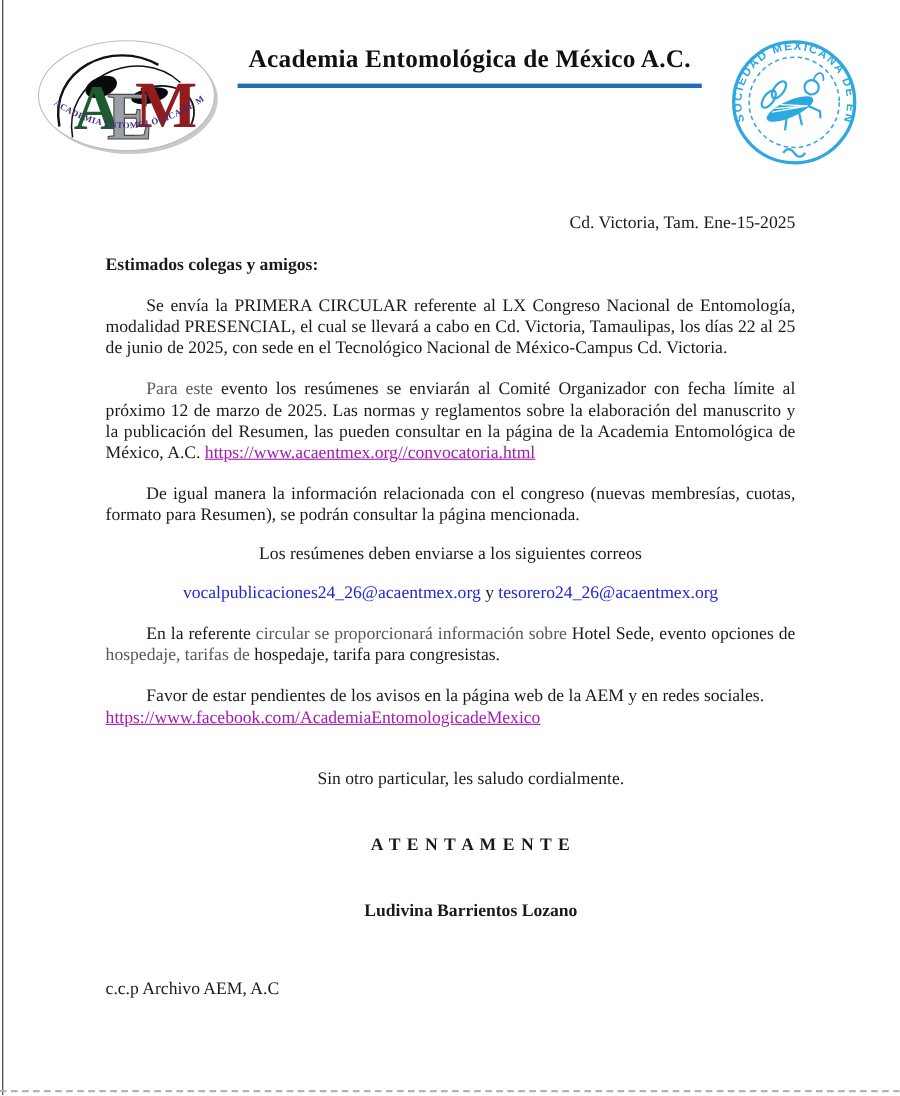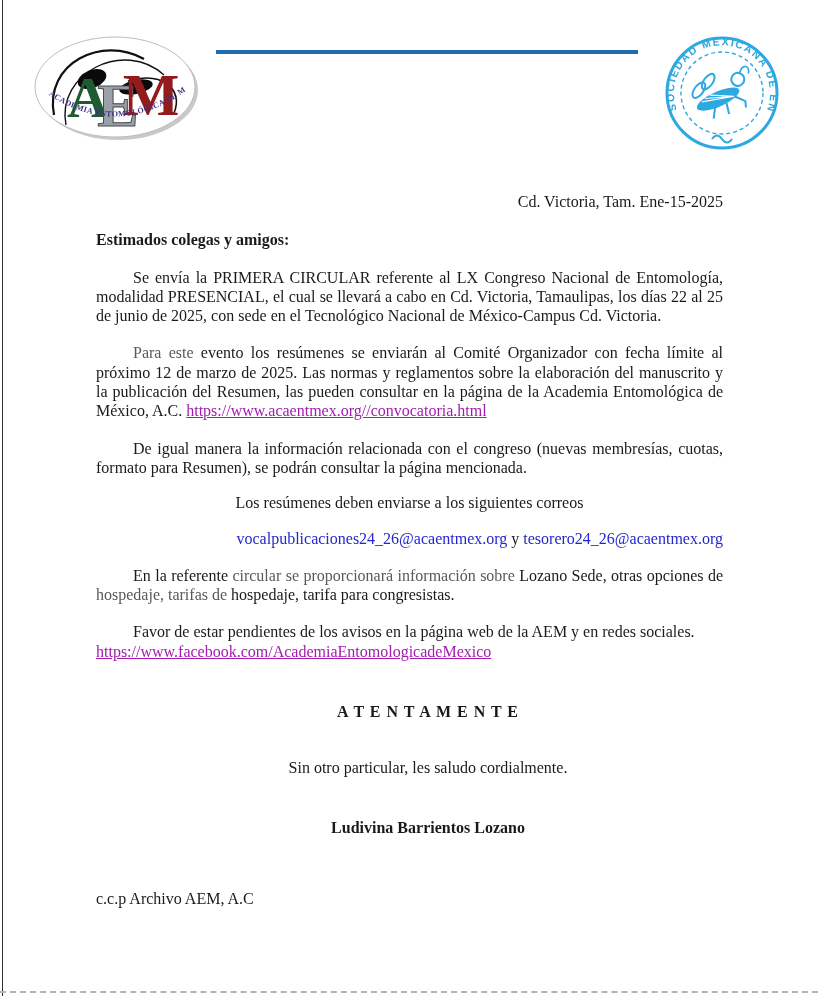--- a/index.html
+++ b/index.html
@@ -102,20 +102,21 @@
         <defs>
           <path id="aemArc" d="M 14,62 Q 84,110 154,60" fill="none"></path>
         </defs>
         <text font-size="8" font-weight="bold" fill="#3f3080" letter-spacing="0.4">
           <textPath href="#aemArc" startOffset="2%">ACADEMIA ENTOMOLÓGICA DE MÉXICO</textPath>
         </text>
       </svg>
     </div>
 
     <div class="head-center">
+      <div class="page-title">Academia Entomológica de México A.C.</div>
       <div class="title-rule"></div>
     </div>
 
     <div class="logo-right">
       <svg width="136" height="120" viewBox="0 0 136 120">
         <circle cx="68" cy="60" r="55" fill="none" stroke="#2da8e0" stroke-width="3"></circle>
         <circle cx="68" cy="60" r="41" fill="none" stroke="#2da8e0" stroke-width="1.4" stroke-dasharray="4,3"></circle>
         <defs>
           <path id="smeArc" d="M 23,77 A 48,48 0 1 1 113,77" fill="none"></path>
         </defs>
@@ -144,31 +145,31 @@
     <div class="salutation">Estimados colegas y amigos:</div>
 
     <p class="para">Se envía la PRIMERA CIRCULAR referente al LX Congreso Nacional de Entomología, modalidad PRESENCIAL, el cual se llevará a cabo en Cd. Victoria, Tamaulipas, los días 22 al 25 de junio de 2025, con sede en el Tecnológico Nacional de México-Campus Cd. Victoria.</p>
 
     <p class="para"><span class="muted">Para este </span><span>evento los resúmenes se enviarán al Comité Organizador con fecha límite al próximo 12 de marzo de 2025.  Las normas y reglamentos sobre la elaboración del manuscrito y la publicación del Resumen, las pueden consultar en la página de la Academia Entomológica de México, A.C. </span><a class="doc-link">https://www.acaentmex.org//convocatoria.html</a></p>
 
     <p class="para">De igual manera la información relacionada con el congreso (nuevas membresías, cuotas, formato para Resumen), se podrán consultar la página mencionada.</p>
 
     <p class="para center-line" style="margin-top:16px;">Los resúmenes deben enviarse a los siguientes correos</p>
 
-    <p class="para center-line" style="margin-top:16px;text-align:right;"><a class="email-link">vocalpublicaciones24_26@acaentmex.org</a><span> y </span><a class="email-link">tesorero24_26@acaentmex.org</a></p>
+    <p class="para center-line" style="margin-top:16px;"><a class="email-link">vocalpublicaciones24_26@acaentmex.org</a><span> y </span><a class="email-link">tesorero24_26@acaentmex.org</a></p>
 
-    <p class="para"><span>En la referente </span><span class="muted">circular se proporcionará información sobre </span><span>Lozano Sede, otras opciones de </span><span class="muted">hospedaje, tarifas de </span><span> hospedaje, tarifa para congresistas.</span></p>
+    <p class="para"><span>En la referente </span><span class="muted">circular se proporcionará información sobre </span><span>Hotel Sede, evento opciones de </span><span class="muted">hospedaje, tarifas de </span><span> hospedaje, tarifa para congresistas.</span></p>
 
     <p class="para" style="margin-bottom:0;">Favor de estar pendientes de los avisos en la página web de la AEM y en redes sociales.</p>
 
     <p class="para" style="margin-top:0; text-indent:0;"><a class="doc-link">https://www.facebook.com/AcademiaEntomologicadeMexico</a></p>
 
+    <p class="para closing">Sin otro particular, les saludo cordialmente.</p>
+
     <p class="para atentamente">A T E N T A M E N T E</p>
-
-    <p class="para closing">Sin otro particular, les saludo cordialmente.</p>
 
     <p class="para signer">Ludivina Barrientos Lozano</p>
 
     <p class="para cc-line" style="text-indent:0;">c.c.p  Archivo AEM, A.C</p>
   </div>
 
   <div class="page-break-dashes"></div>
 </div>
 
 </body></html>

